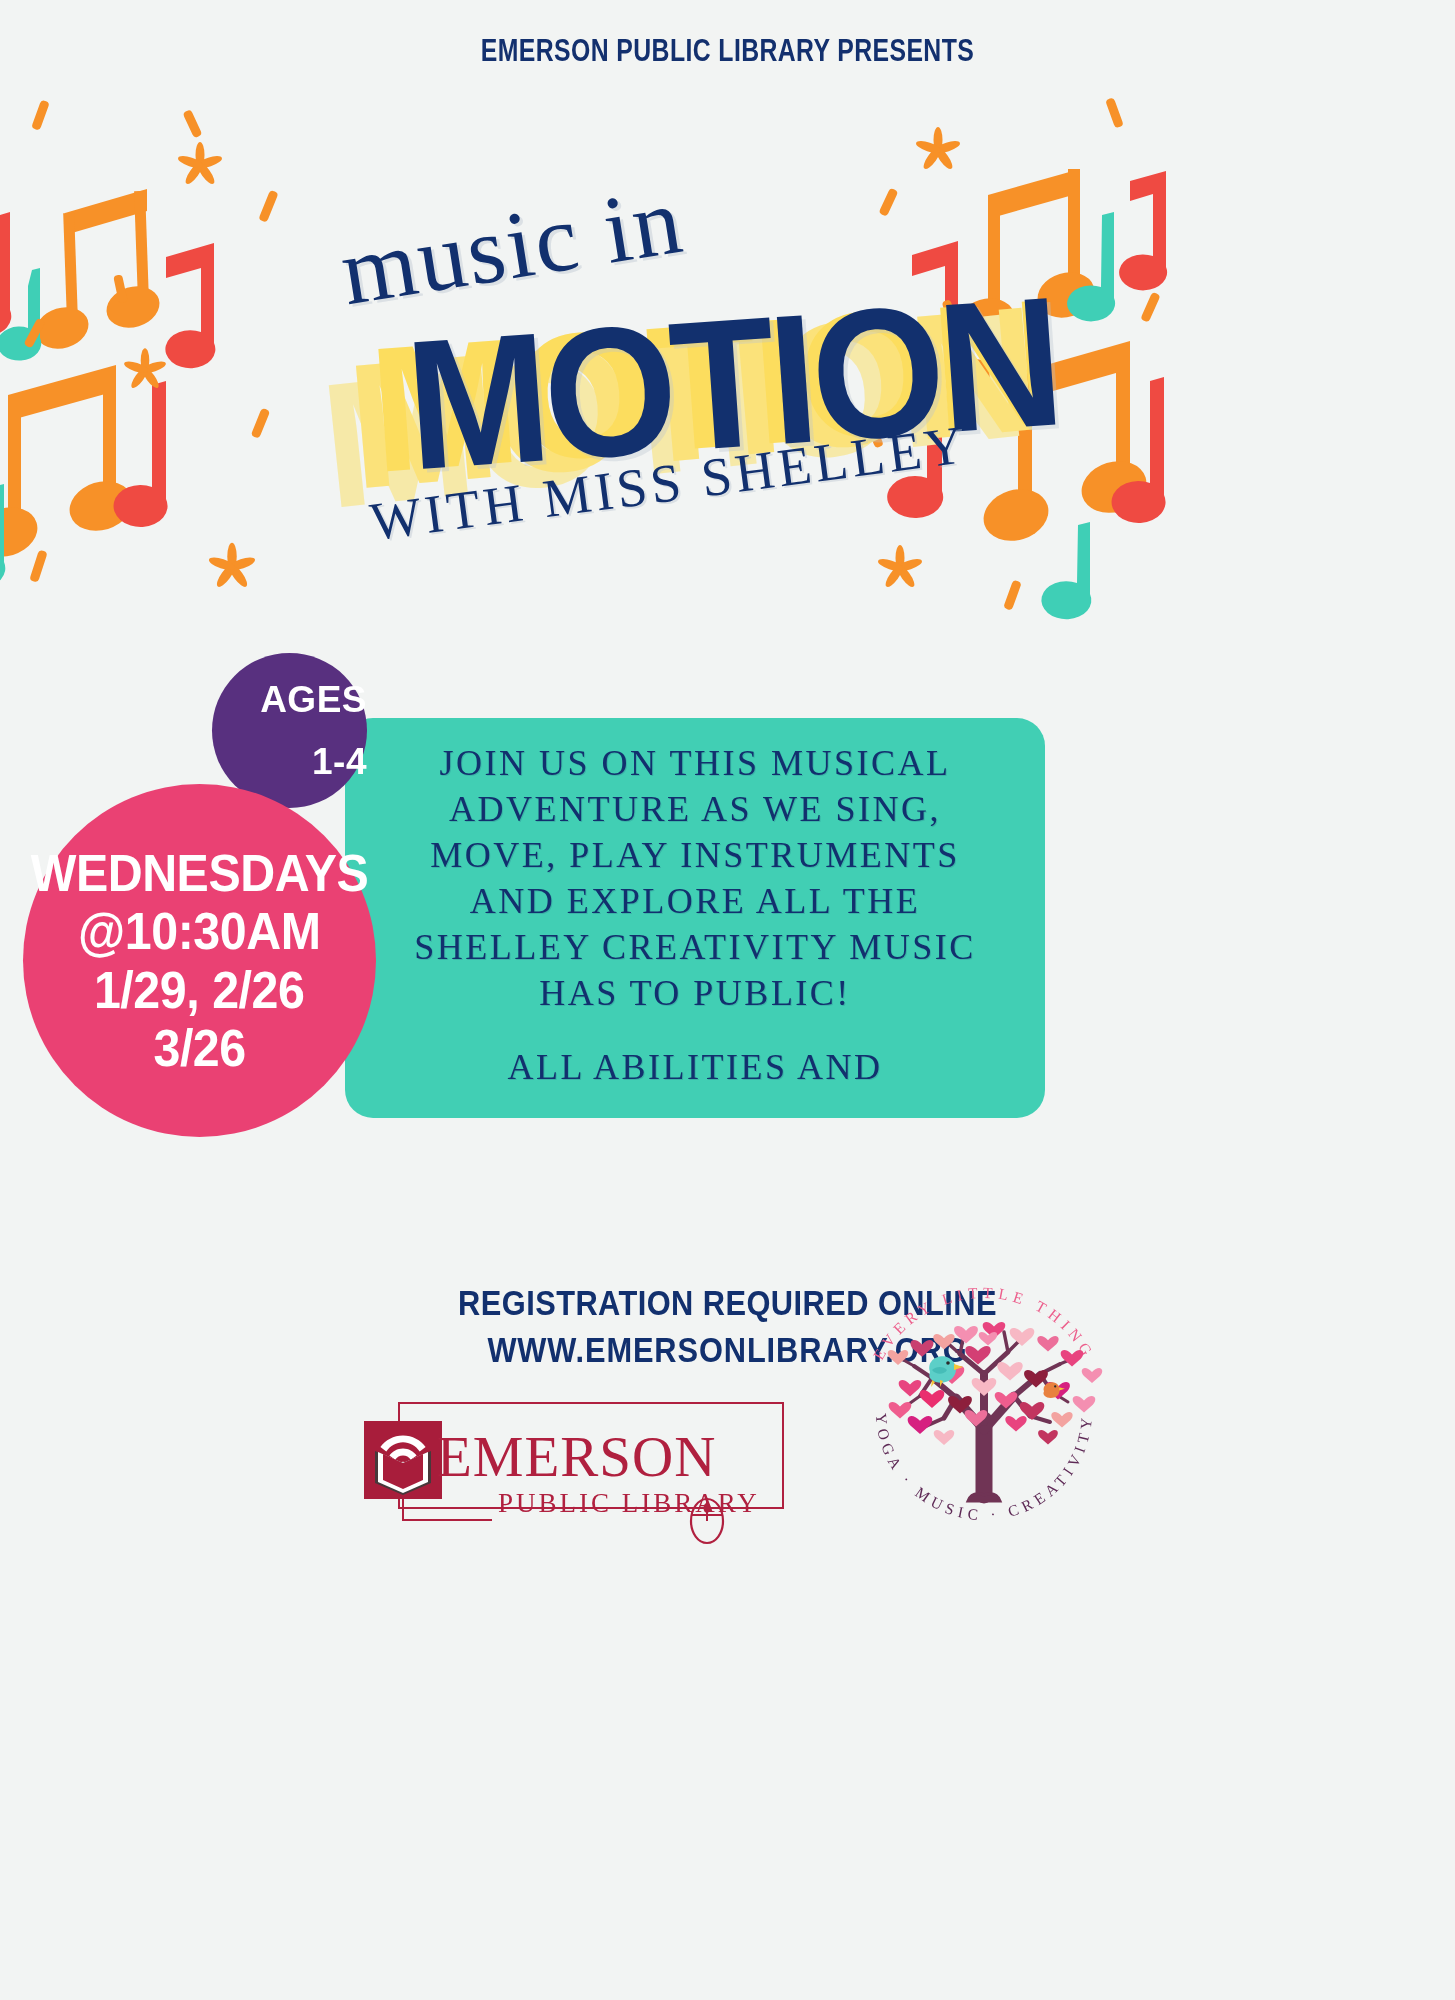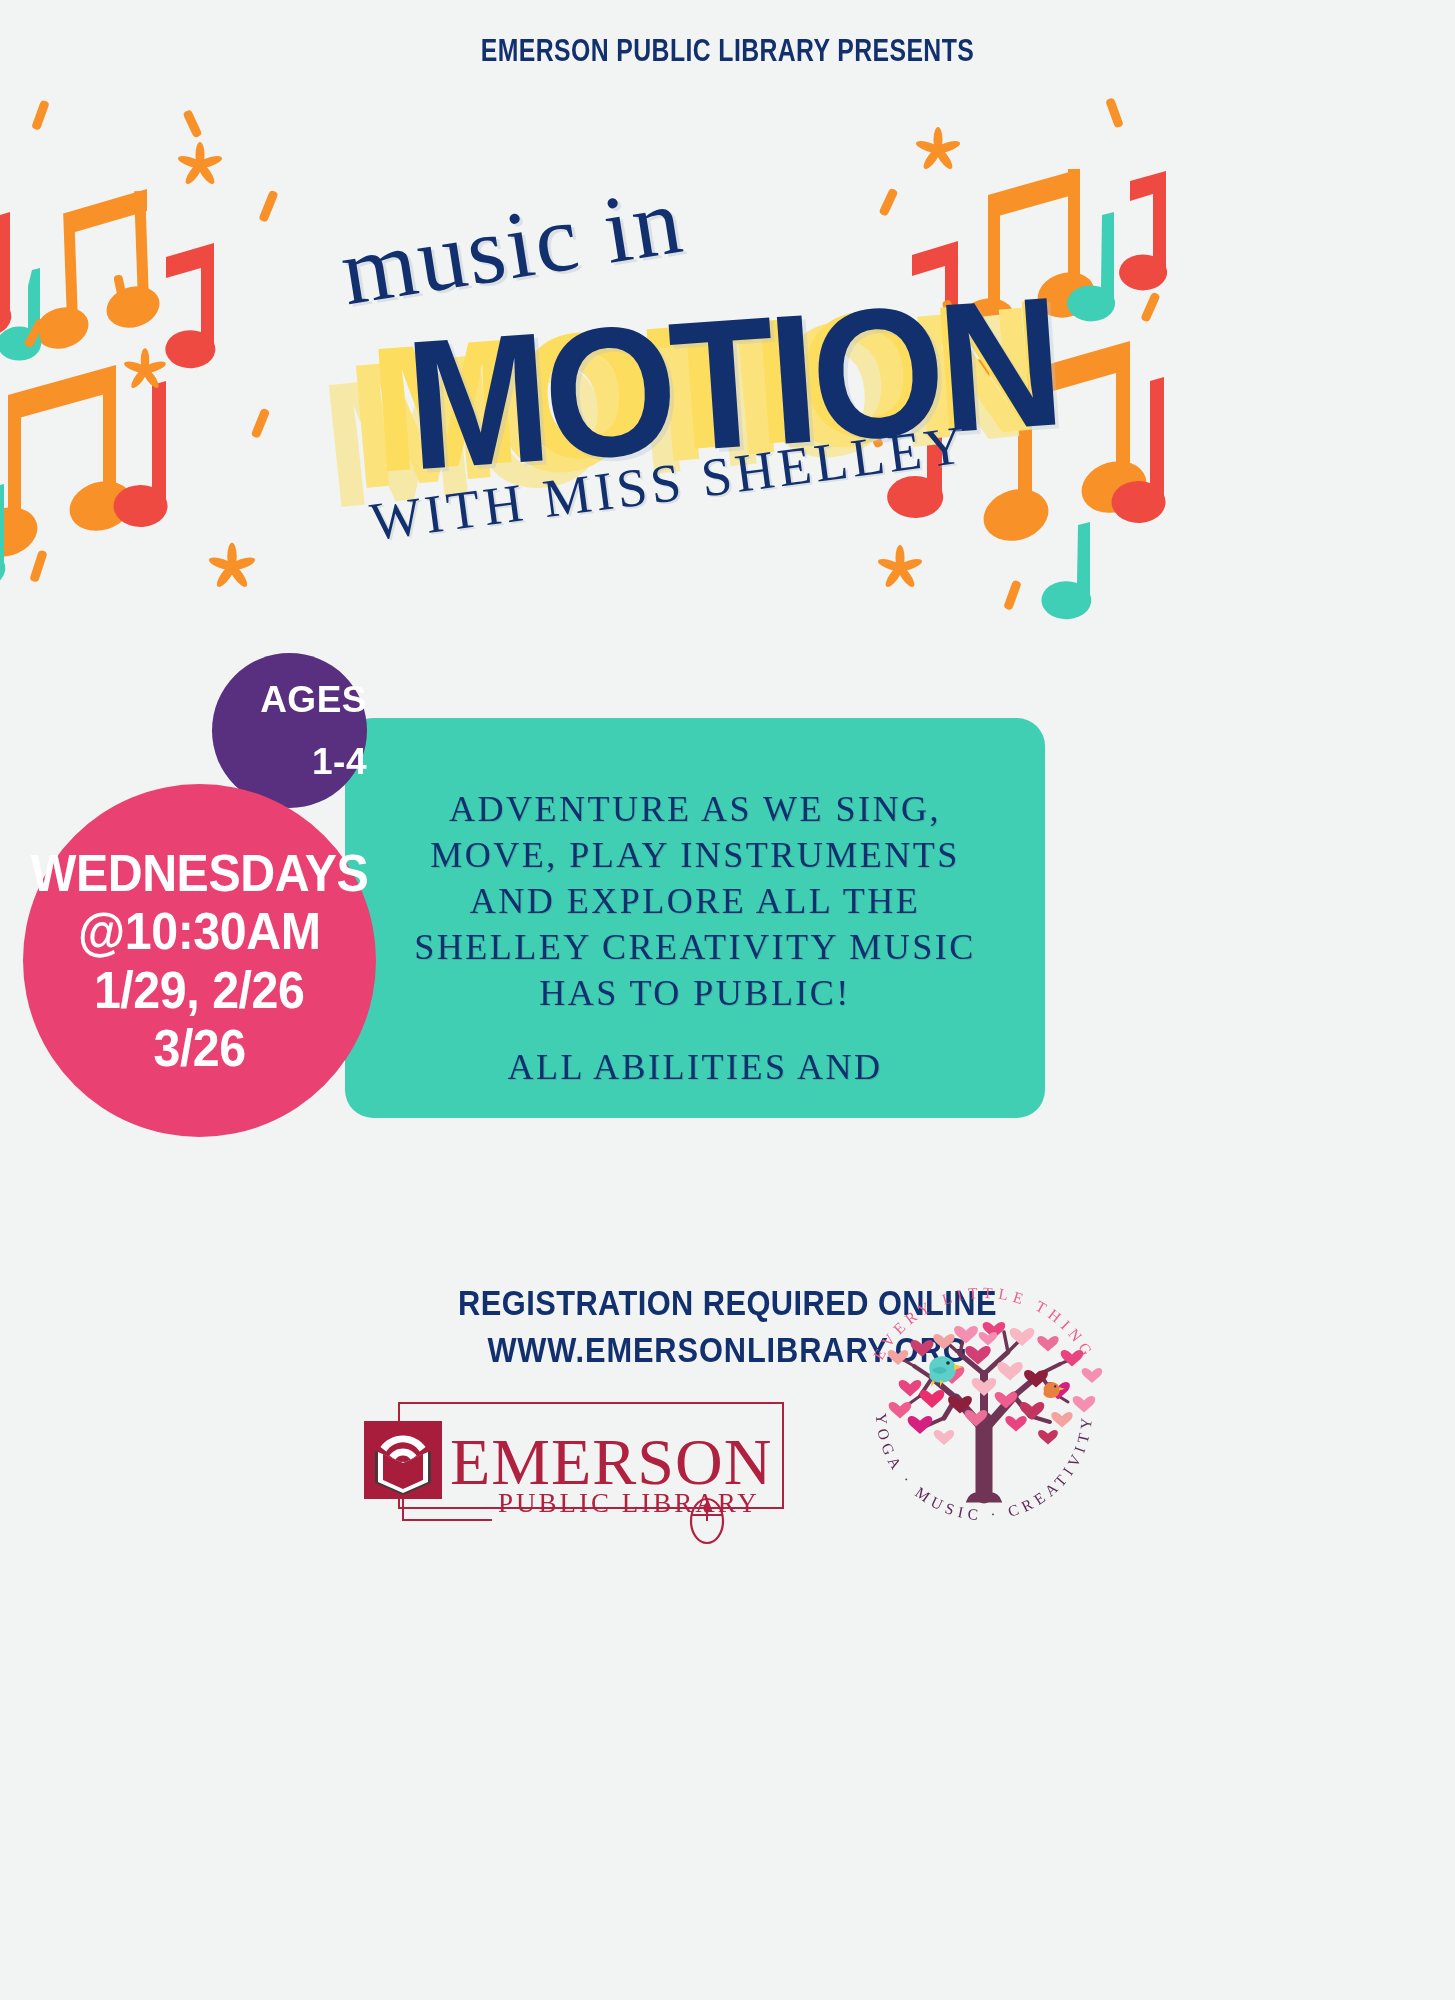--- a/index.html
+++ b/index.html
@@ -108,22 +108,22 @@
   
   .emlogo{position:absolute;left:358px;top:1398px;width:430px;height:140px;}
   .emlogo .frame{
     position:absolute;left:40px;top:4px;width:386px;height:107px;
     border:2px solid #b0203f;box-sizing:border-box;
   }
   .emlogo .mark{
     position:absolute;left:6px;top:23px;width:78px;height:78px;background:#a81d3b;
   }
   .emlogo .name{
-    position:absolute;left:92px;top:26px;
-    font-family:"Liberation Serif", serif;font-size:66px;color:#b0203f;
+    position:absolute;left:79px;top:26px;
+    font-family:"Liberation Serif", serif;font-size:57px;color:#b0203f;
     letter-spacing:1px;
   }
   .emlogo .sub{
     position:absolute;left:140px;top:90px;
     font-family:"Liberation Serif", serif;font-size:27px;color:#b0203f;
     letter-spacing:3px;
   }
   .emlogo .stem{position:absolute;left:44px;top:101px;width:2px;height:22px;background:#b0203f;}
   .emlogo .rule{position:absolute;left:44px;top:121px;width:90px;height:2px;background:#b0203f;}
   .emlogo .mouse{position:absolute;left:330px;top:95px;width:38px;height:52px;}
@@ -292,21 +292,21 @@
     <div class="hl hl1">MOTION</div>
     <div class="hl hl2">MOTION</div>
     <div class="hl hl3">MOTION</div>
     <div class="motion-main">MOTION</div>
   </div>
 
   <div class="with-miss">WITH MISS SHELLEY</div>
 
   <div class="teal-box"></div>
   <div class="teal-text">
-    <br>
+    <span>JOIN US ON THIS MUSICAL</span><br>
     <span>ADVENTURE AS WE SING,</span><br>
     <span>MOVE, PLAY INSTRUMENTS</span><br>
     <span>AND EXPLORE ALL THE</span><br>
     <span>SHELLEY CREATIVITY MUSIC</span><br>
     <span>HAS TO PUBLIC!</span>
     <span class="gap"></span>
     <span>ALL ABILITIES AND</span><br>
   </div>
 
   <div class="purple-badge">

